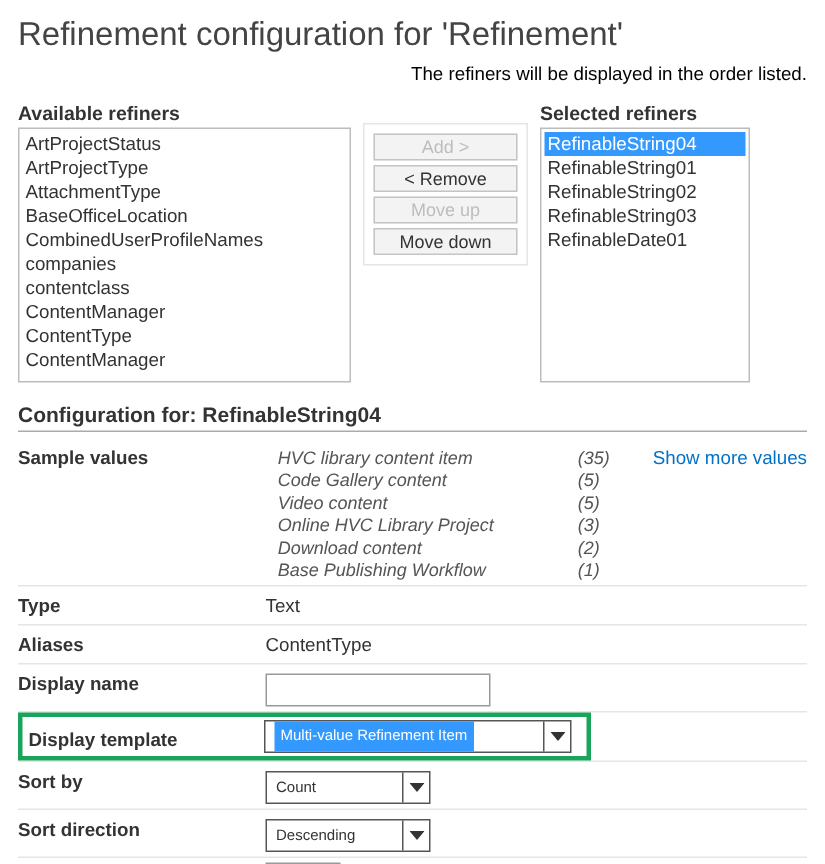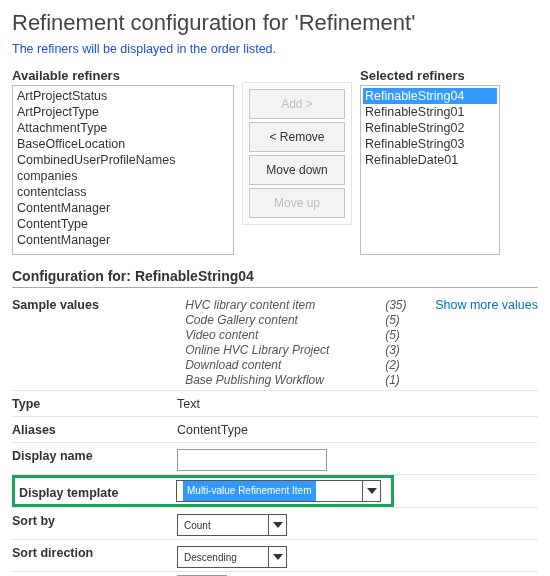--- a/index.html
+++ b/index.html
@@ -13,22 +13,23 @@
     background: #fff;
   }
   h1 {
     font-size: 22px;
     font-weight: 300;
     color: #444;
     margin: 0 0 6px 0;
   }
   .subhead {
     font-size: 12.5px;
-    color: #1d4ed8;
+    color: #000000;
     margin-bottom: 12px;
+    text-align: right;
   }
   .cols {
     display: flex;
     gap: 8px;
     align-items: flex-start;
     margin-bottom: 10px;
   }
   .col-label {
     font-weight: bold;
     font-size: 13px;
@@ -60,21 +61,21 @@
     padding-top: 14px;
     width: 110px;
   }
   .btncol-wrap {
     border: 1px solid #e5e5e5;
     padding: 6px;
   }
   .btn {
     border: 1px solid #c4c4c4;
     background: #f3f3f3;
-    height: 30px;
+    height: 18px;
     display: flex;
     align-items: center;
     justify-content: center;
     font-size: 12px;
     color: #333;
     cursor: pointer;
   }
   .btn.disabled { color: #bdbdbd; cursor: default; }
   .btn + .btn { margin-top: 3px; }
 
@@ -192,22 +193,22 @@
         <div class="item">contentclass</div>
         <div class="item">ContentManager</div>
         <div class="item">ContentType</div>
         <div class="item">ContentManager</div>
       </div>
   </div>
   <div class="btncol">
     <div class="btncol-wrap">
       <div class="btn disabled">Add &gt;</div>
       <div class="btn">&lt; Remove</div>
+      <div class="btn disabled">Move up</div>
       <div class="btn">Move down</div>
-      <div class="btn disabled">Move up</div>
     </div>
   </div>
   <div>
     <div class="col-label">Selected refiners</div>
     <div class="listbox sel" id="sel-list">
         <div class="item selected">RefinableString04</div>
         <div class="item">RefinableString01</div>
         <div class="item">RefinableString02</div>
         <div class="item">RefinableString03</div>
         <div class="item">RefinableDate01</div>

